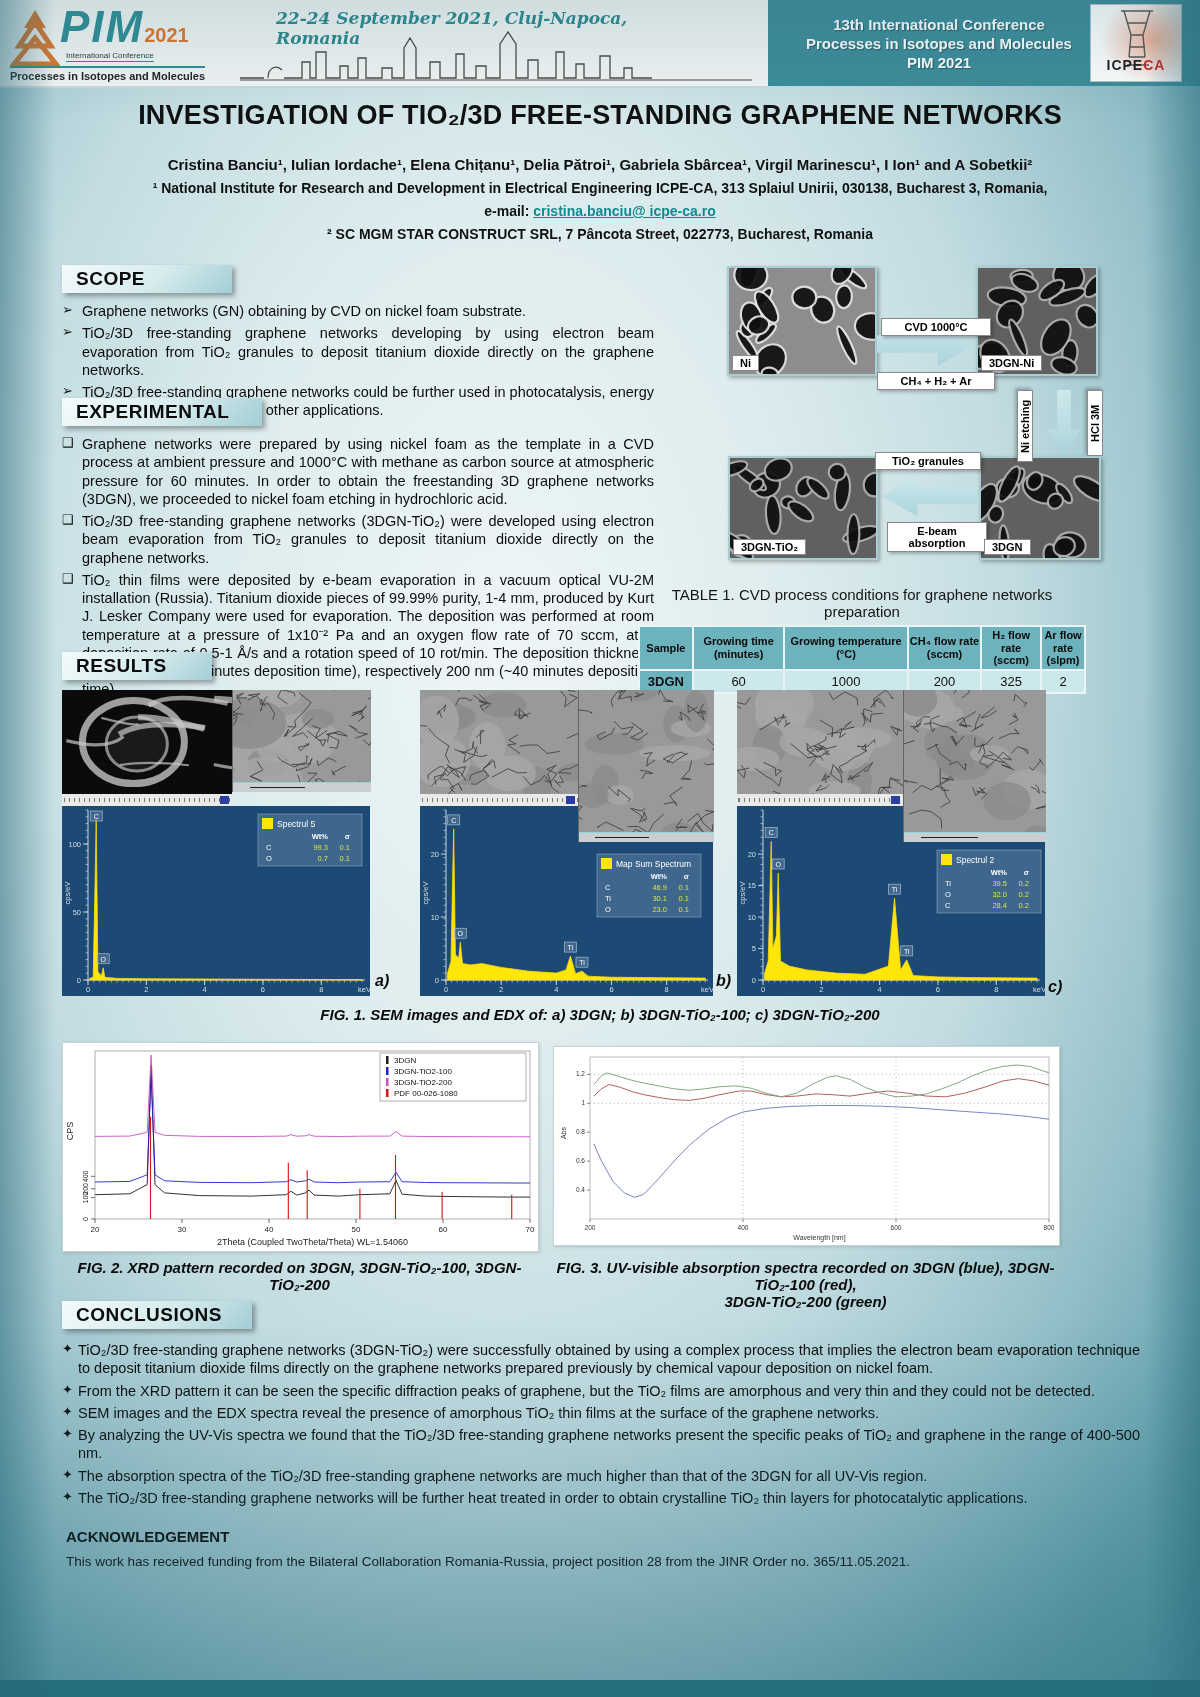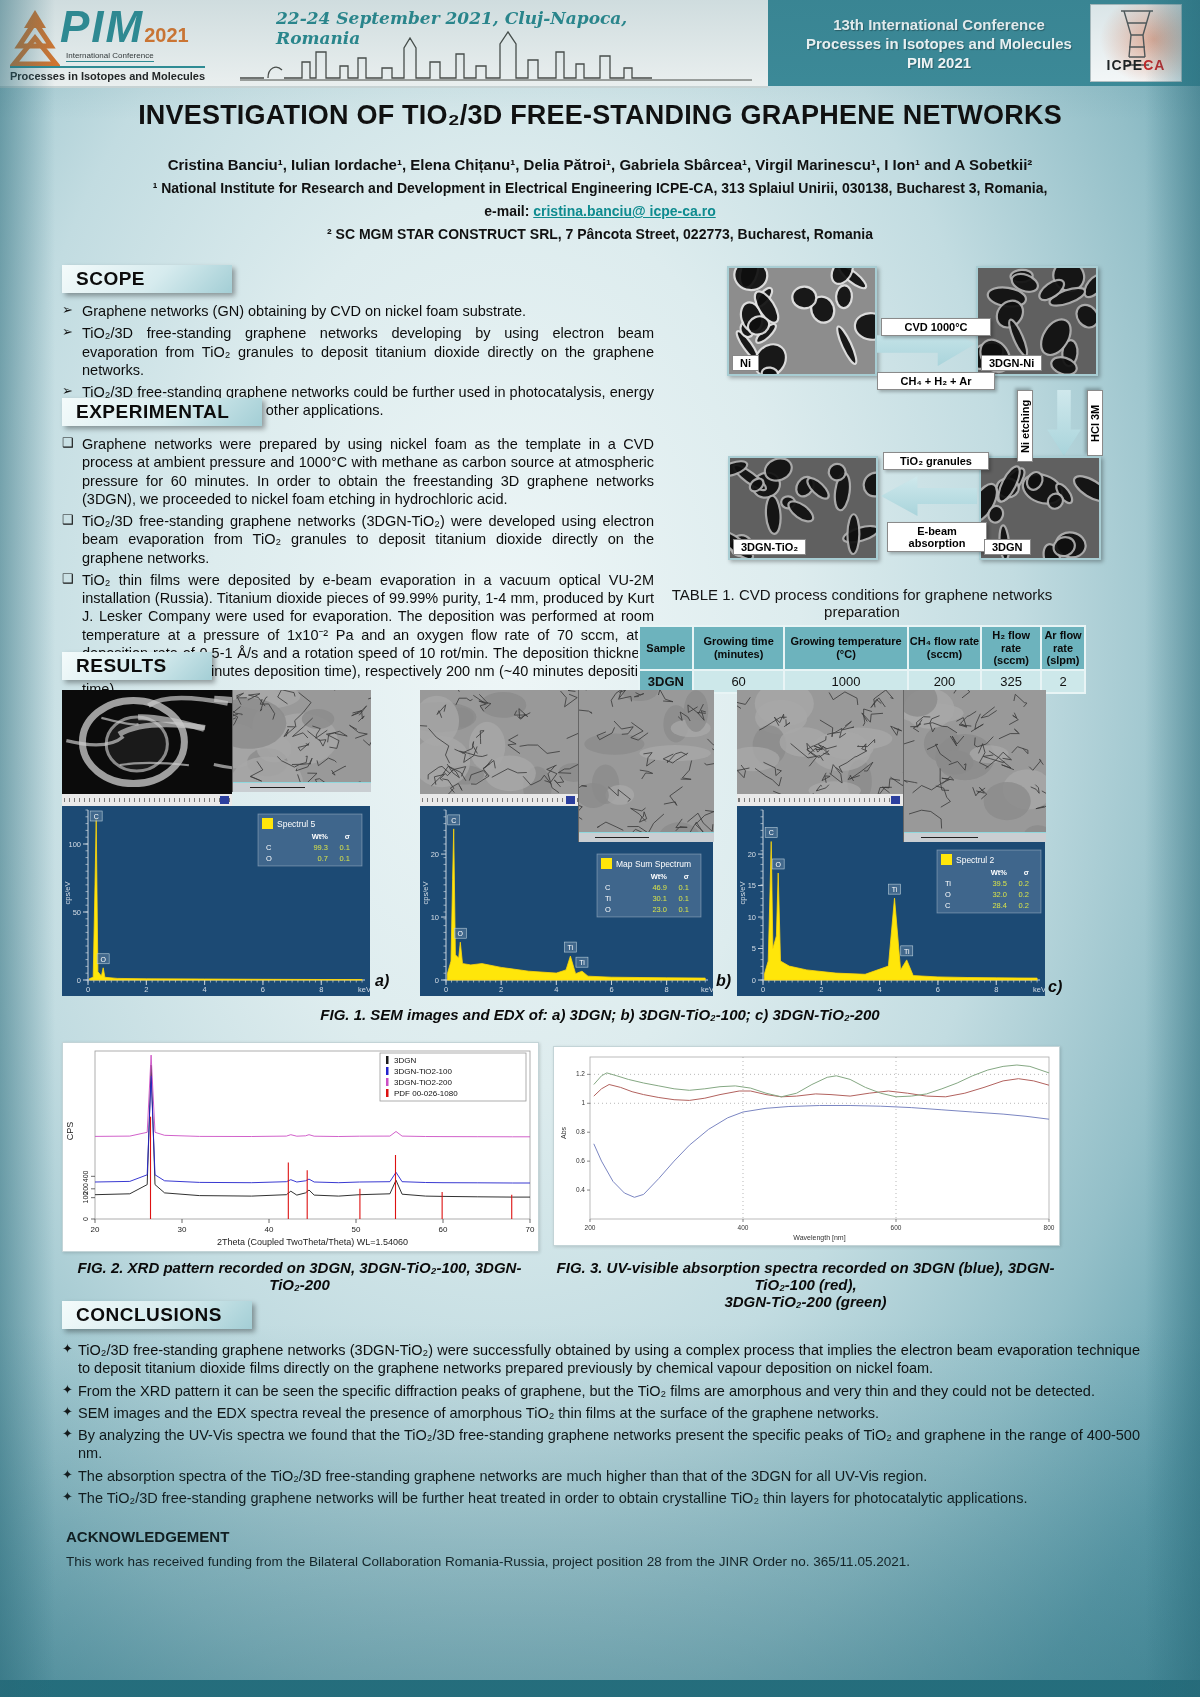--- a/index.html
+++ b/index.html
@@ -232,21 +232,21 @@
             <ellipse cx="70.7934812894091" cy="53.362450492568314" rx="14.47694093361497" ry="6.675599702866748" transform="rotate(35.871741408482194 70.7934812894091 53.362450492568314)" fill="#0f0f0f" stroke="#b0b0b0" stroke-width="2.2" opacity="0.92"></ellipse>
             <ellipse cx="26.65326435910538" cy="26.93374240770936" rx="7.678198456065729" ry="5.339141760487109" transform="rotate(139.67382284346968 26.65326435910538 26.93374240770936)" fill="#0f0f0f" stroke="#b0b0b0" stroke-width="2.2" opacity="0.92"></ellipse>
             <ellipse cx="74.99595097824931" cy="28.608215390704572" rx="7.999501471873373" ry="10.400892386911437" transform="rotate(32.679351177066565 74.99595097824931 28.608215390704572)" fill="#0f0f0f" stroke="#b0b0b0" stroke-width="2.2" opacity="0.92"></ellipse>
             <ellipse cx="145.6027517109178" cy="26.546259922906756" rx="11.53574604797177" ry="12.236447855830193" transform="rotate(48.50138376932591 145.6027517109178 26.546259922906756)" fill="#0f0f0f" stroke="#b0b0b0" stroke-width="2.2" opacity="0.92"></ellipse>
             <ellipse cx="6.741040886379778" cy="87.36118173692375" rx="20.195617544464767" ry="6.811761193210259" transform="rotate(39.2216074001044 6.741040886379778 87.36118173692375)" fill="#0f0f0f" stroke="#b0b0b0" stroke-width="2.2" opacity="0.92"></ellipse>
             <ellipse cx="88.04602504754439" cy="30.3480738773942" rx="13.691635029623285" ry="5.715049080085009" transform="rotate(43.638156023807824 88.04602504754439 30.3480738773942)" fill="#0f0f0f" stroke="#b0b0b0" stroke-width="2.2" opacity="0.92"></ellipse>
             <ellipse cx="3.364297328516841" cy="10.600461321882904" rx="14.473290663678199" ry="5.967517601093277" transform="rotate(160.88248617947102 3.364297328516841 10.600461321882904)" fill="#0f0f0f" stroke="#b0b0b0" stroke-width="2.2" opacity="0.92"></ellipse>
           </svg></div>
       <div class="dlabel">3DGN-TiO₂</div>
     </div>
-    <div class="wbox" style="left:228px;top:196px;width:92px;">TiO₂ granules</div>
+    <div class="wbox" style="left:220px;top:196px;width:92px;">TiO₂ granules</div>
     <div class="arrow arrow-left" style="left:226px;top:220px;width:96px;height:40px;"></div>
     <div class="wbox" style="left:232px;top:266px;width:86px;">E-beam absorption</div>
     <div class="dimg" style="left:324px;top:200px;width:118px;height:100px;">
       <div class="sem"><svg width="118" height="100">
             <rect x="0" y="0" width="118" height="100" fill="#606060"></rect>
             <ellipse cx="29.86819299729541" cy="26.953257573768497" rx="20.200466143665835" ry="7.262456975877285" transform="rotate(127.54668827634305 29.86819299729541 26.953257573768497)" fill="#0f0f0f" stroke="#b0b0b0" stroke-width="2.2" opacity="0.92"></ellipse>
             <ellipse cx="61.48810540419072" cy="30.935535044409335" rx="20.261488909833133" ry="13.803683698410168" transform="rotate(19.715627236291766 61.48810540419072 30.935535044409335)" fill="#0f0f0f" stroke="#b0b0b0" stroke-width="2.2" opacity="0.92"></ellipse>
             <ellipse cx="89.7571744020097" cy="86.93010676652193" rx="14.935851330170408" ry="12.416005759965628" transform="rotate(9.562164363451302 89.7571744020097 86.93010676652193)" fill="#0f0f0f" stroke="#b0b0b0" stroke-width="2.2" opacity="0.92"></ellipse>
             <ellipse cx="2.706991383805871" cy="44.65182225685567" rx="20.707333494443446" ry="9.738962584873661" transform="rotate(119.34547416865826 2.706991383805871 44.65182225685567)" fill="#0f0f0f" stroke="#b0b0b0" stroke-width="2.2" opacity="0.92"></ellipse>
             <ellipse cx="110.0565159865655" cy="30.617422657087445" rx="19.358262864639983" ry="8.426241937093437" transform="rotate(32.02507888432592 110.0565159865655 30.617422657087445)" fill="#0f0f0f" stroke="#b0b0b0" stroke-width="2.2" opacity="0.92"></ellipse>

